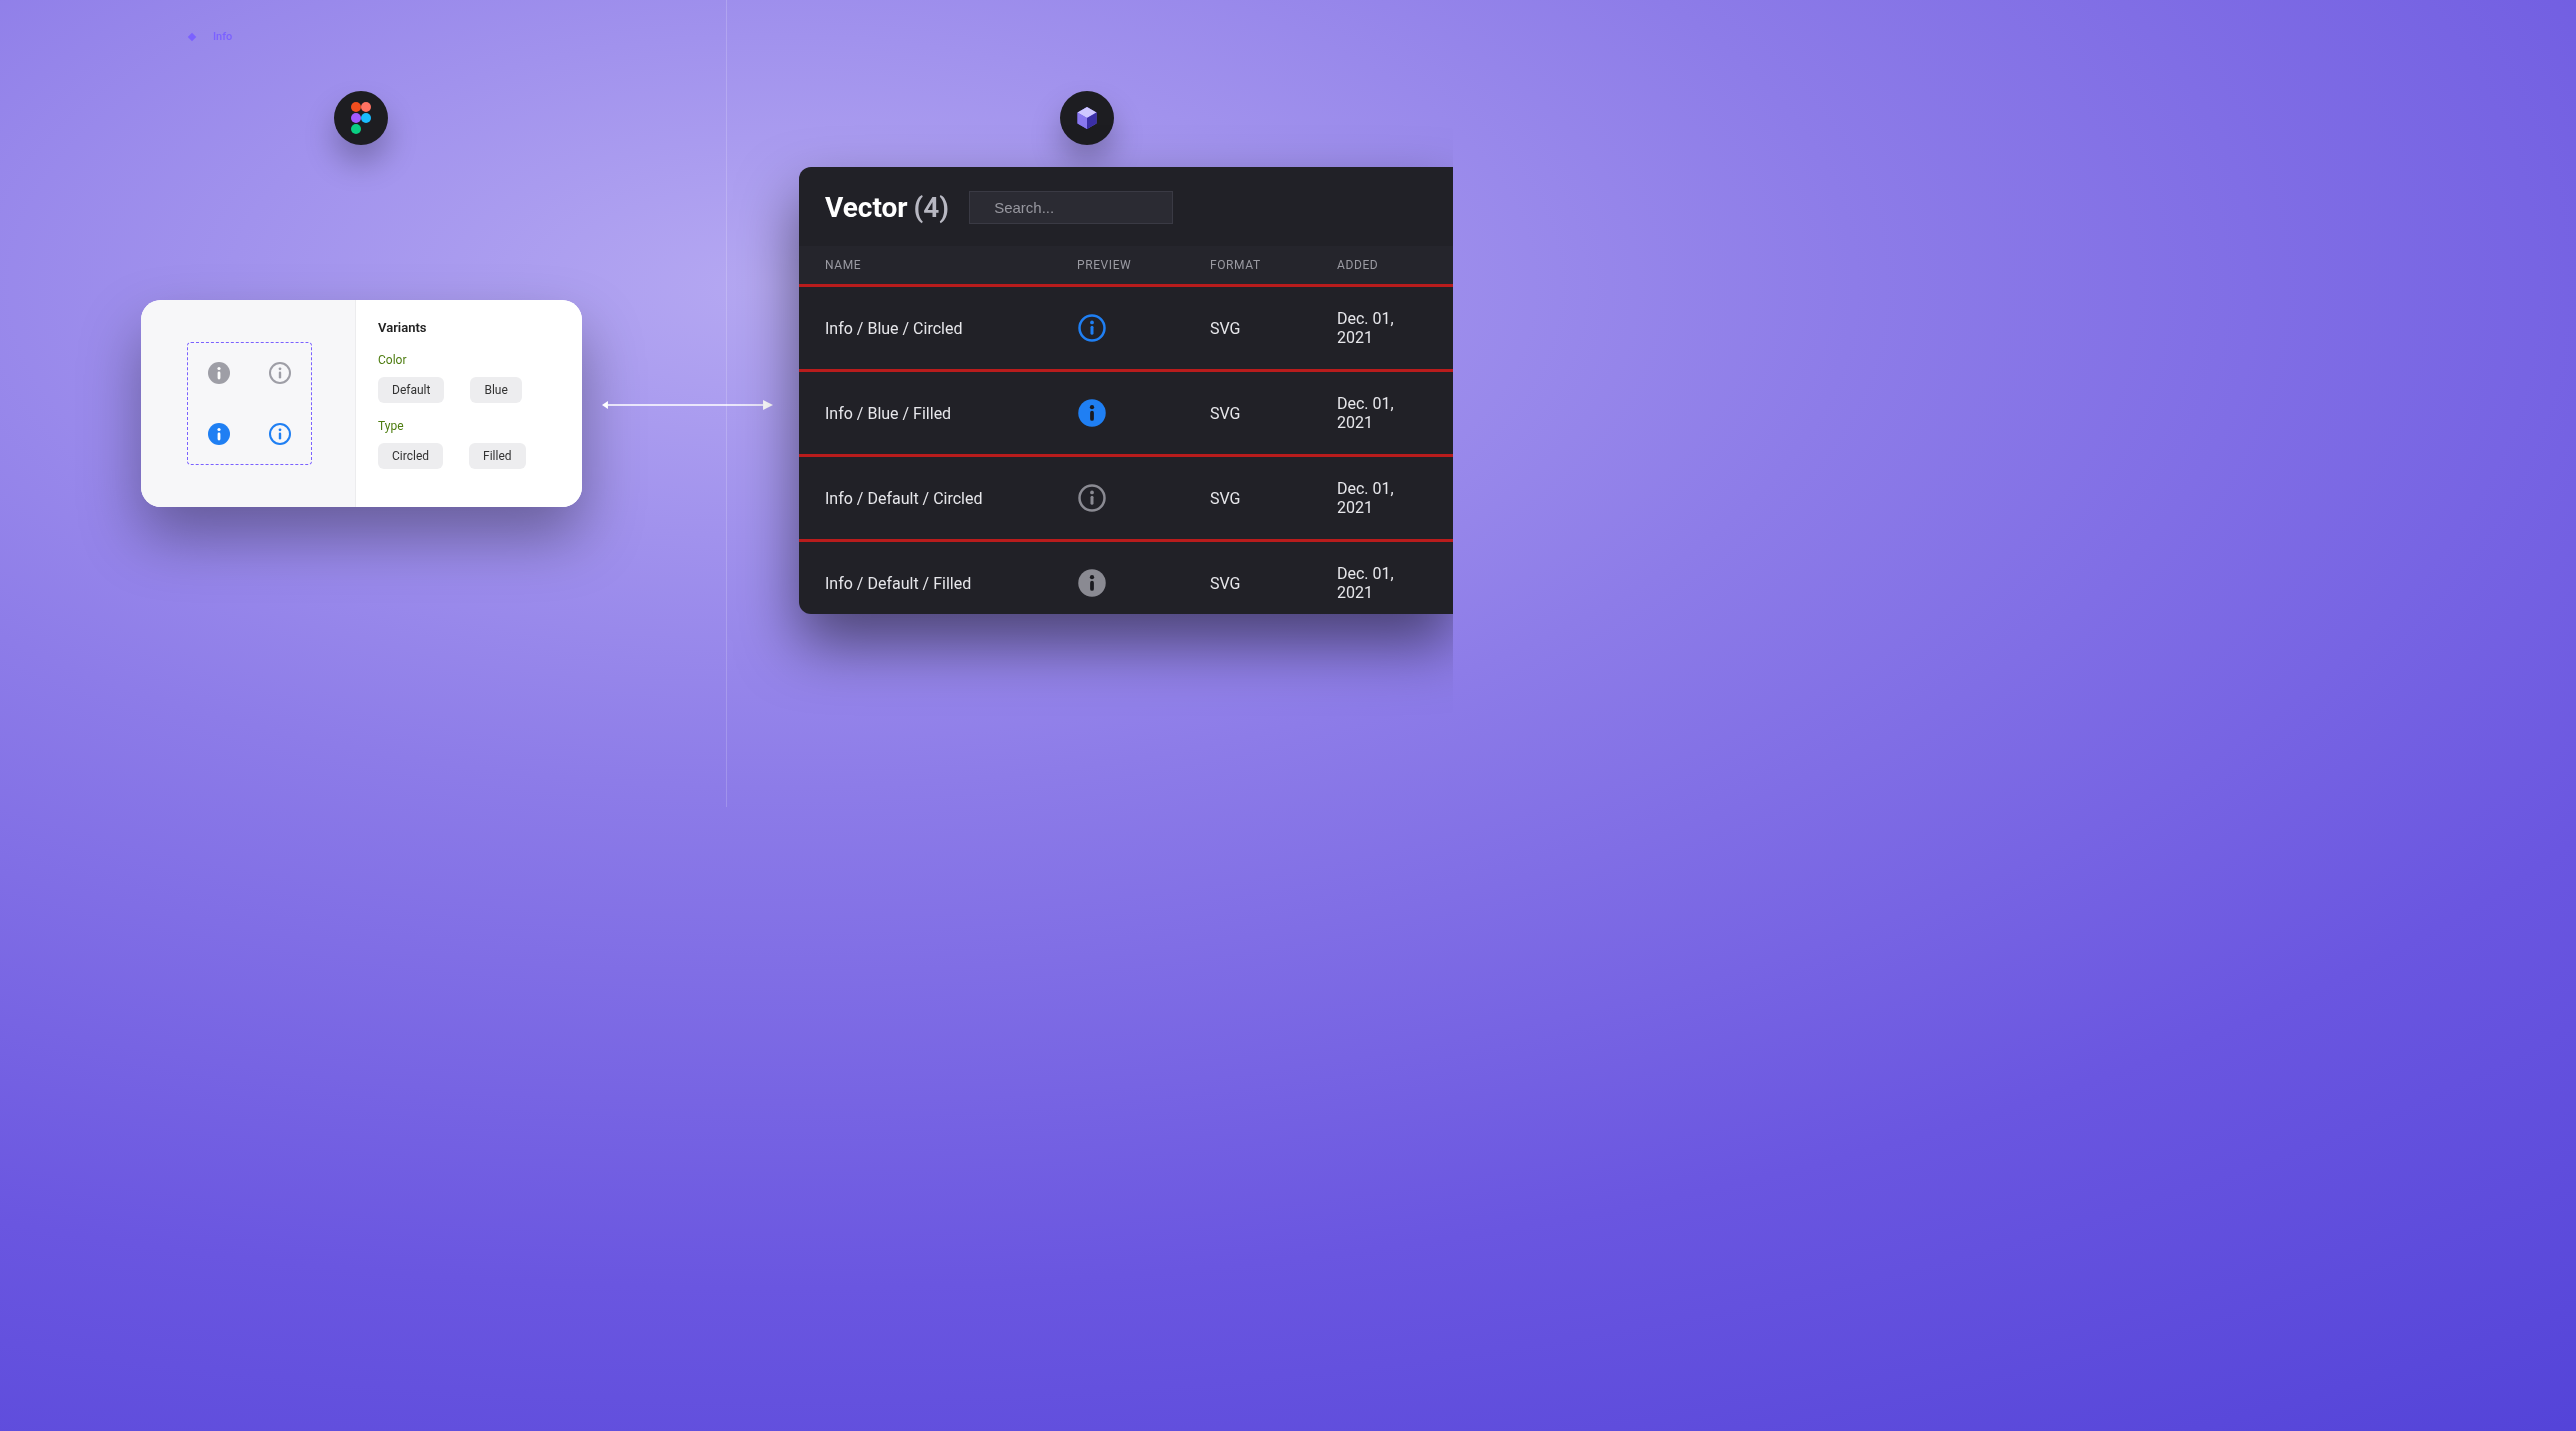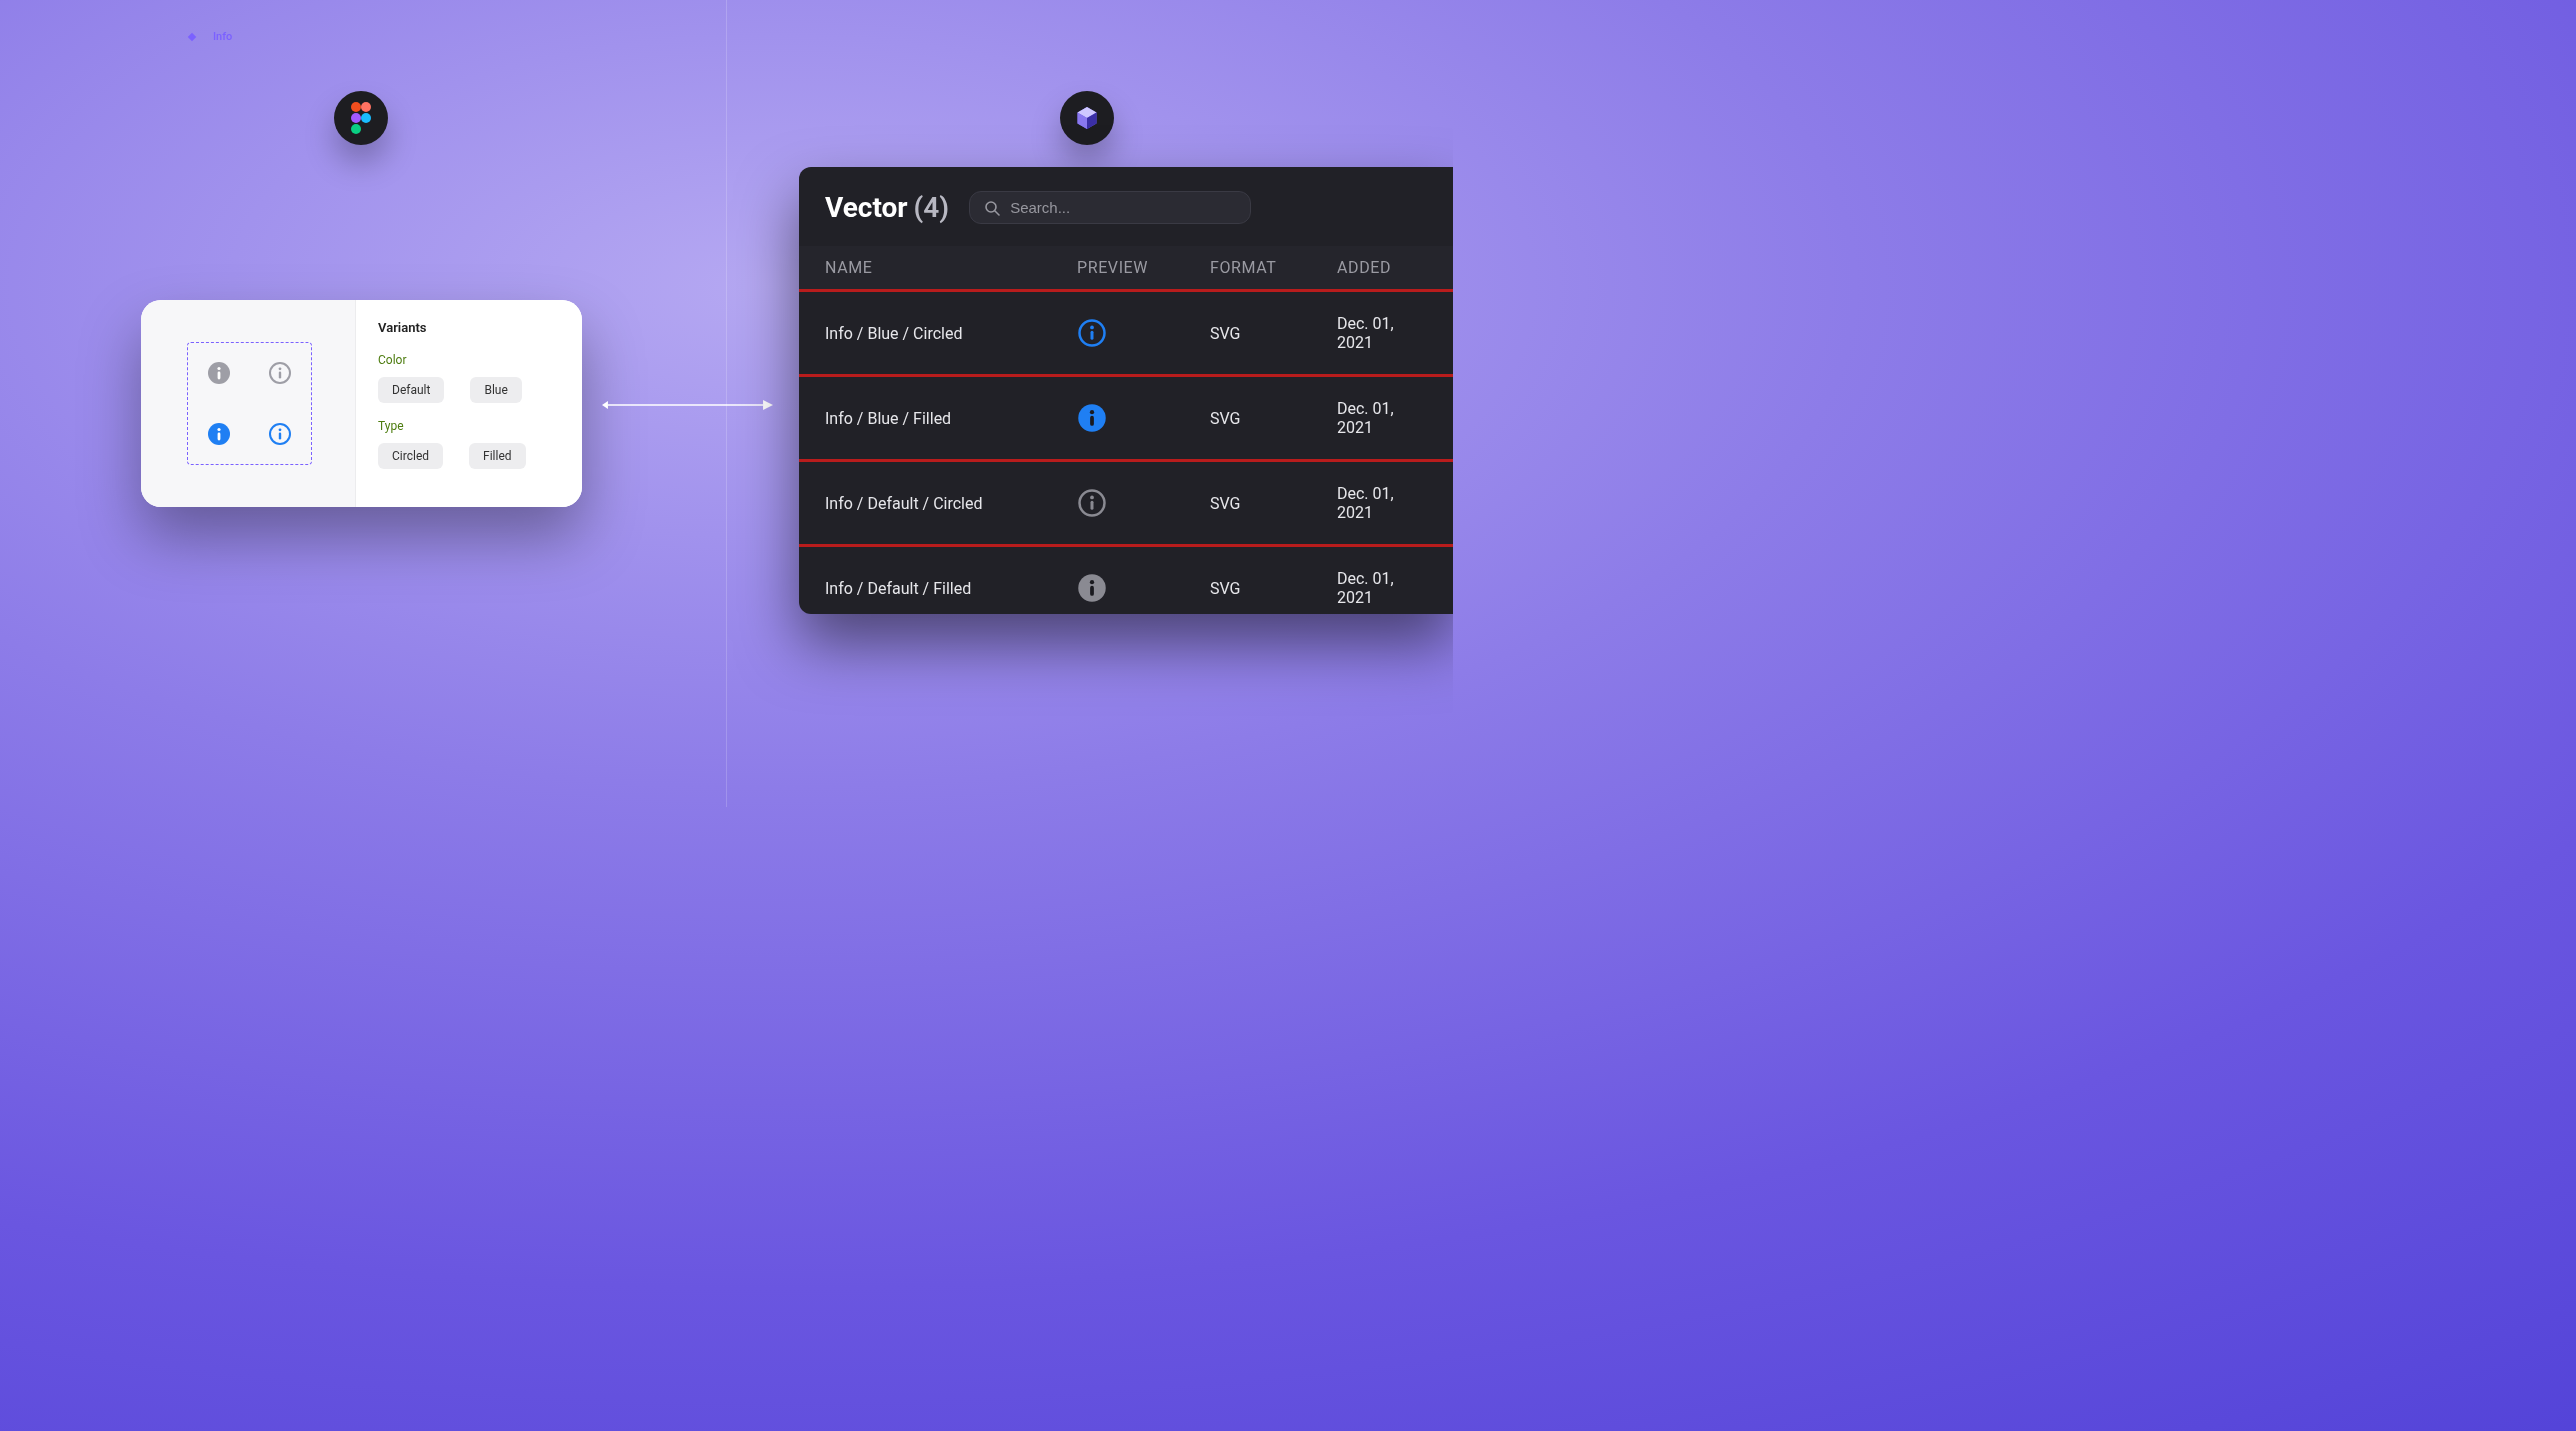--- a/index.html
+++ b/index.html
@@ -150,39 +150,39 @@
   .dark-title .count {
     color: #b8b8c2;
     font-weight: 600;
   }
   .search-box {
     display: flex;
     align-items: center;
     gap: 10px;
     background: #2b2b33;
     border: 1px solid #3a3a44;
-    border-radius: 12px;
+    border-radius: 0;
     padding: 7px 14px;
-    width: 282px;
+    width: 204px;
   }
   .search-box input {
     background: transparent;
     border: none;
     outline: none;
     color: #ddd;
     font-size: 15px;
     flex: 1;
   }
   .search-box input::placeholder { color: #97979f; }
 
   .col-header {
     display: grid;
     grid-template-columns: 252px 133px 127px 1fr;
     padding: 12px 26px;
-    font-size: 16px;
+    font-size: 12px;
     letter-spacing: 0.6px;
     color: #9a9aa2;
     background: #25252c;
   }
   .row {
     display: grid;
     grid-template-columns: 252px 133px 127px 1fr;
     align-items: center;
     padding: 22px 26px;
     border-top: 3px solid #b91c1c;

